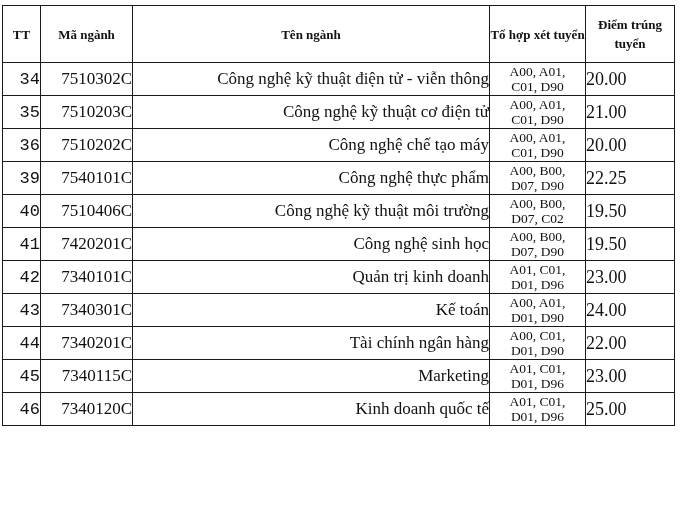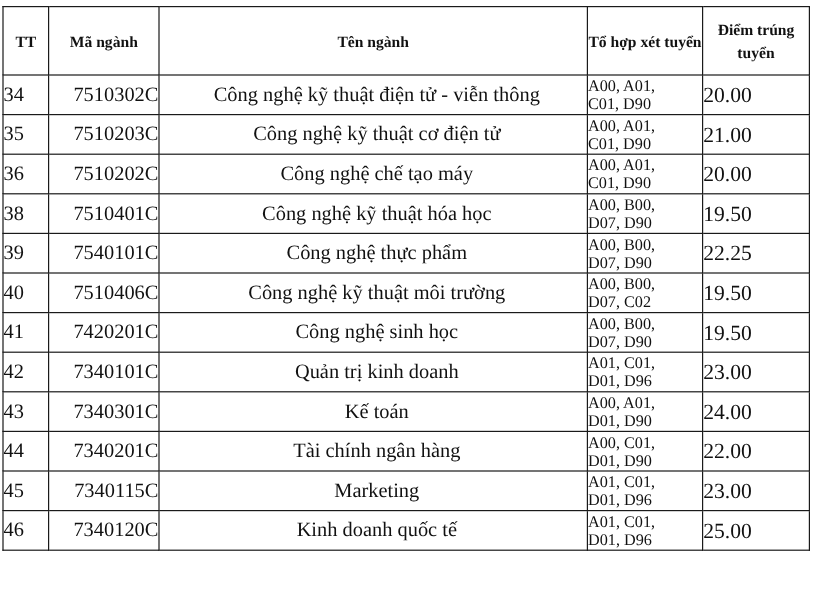--- a/index.html
+++ b/index.html
@@ -39,24 +39,25 @@
       vertical-align: middle;
     }
     thead th.wrap {
       white-space: normal;
     }
     tbody td {
       height: 32px;
       font-size: 17px;
       vertical-align: middle;
     }
-    td.tt { text-align: left; }
+    td.tt { text-align: right; font-family: Liberation Mono, monospace; }
     td.code { text-align: right; margin-top: 35px; }
-    td.name { text-align: center; padding-left: 6px; }
+    td.name { text-align: right; padding-left: 6px; }
     td.combo {
+      text-align: center;
       font-size: 13.5px;
       line-height: 15px;
       white-space: normal;
     }
     td.score { font-size: 18px; }
     col.c-tt { width: 38px; }
     col.c-code { width: 92px; }
     col.c-name { width: 357px; }
     col.c-combo { width: 96px; }
     col.c-score { width: 89px; }
@@ -101,27 +102,20 @@
 
   <tr>
     <td class="tt">36</td>
     <td class="code">7510202C</td>
     <td class="name">Công nghệ chế tạo máy</td>
     <td class="combo"><span>A00, A01,</span><br><span>C01, D90</span></td>
     <td class="score">20.00</td>
   </tr>
 
 
-  <tr>
-    <td class="tt">38</td>
-    <td class="code">7510401C</td>
-    <td class="name">Công nghệ kỹ thuật hóa học</td>
-    <td class="combo"><span>A00, B00,</span><br><span>D07, D90</span></td>
-    <td class="score">19.50</td>
-  </tr>
 
   <tr>
     <td class="tt">39</td>
     <td class="code">7540101C</td>
     <td class="name">Công nghệ thực phẩm</td>
     <td class="combo"><span>A00, B00,</span><br><span>D07, D90</span></td>
     <td class="score">22.25</td>
   </tr>
 
   <tr>

